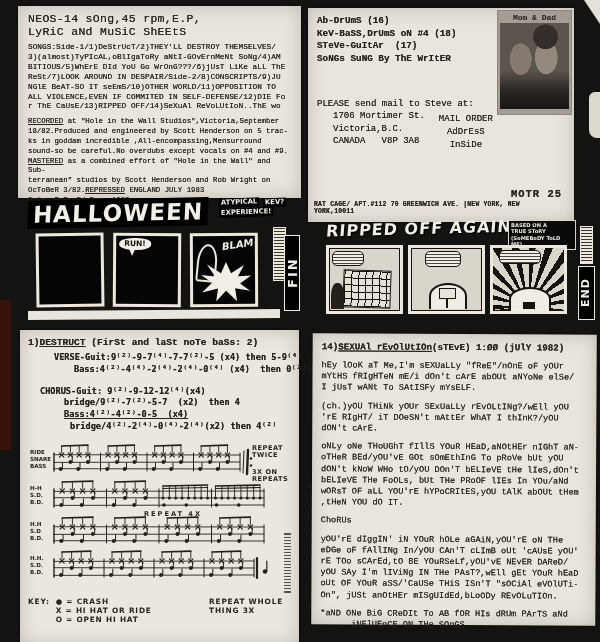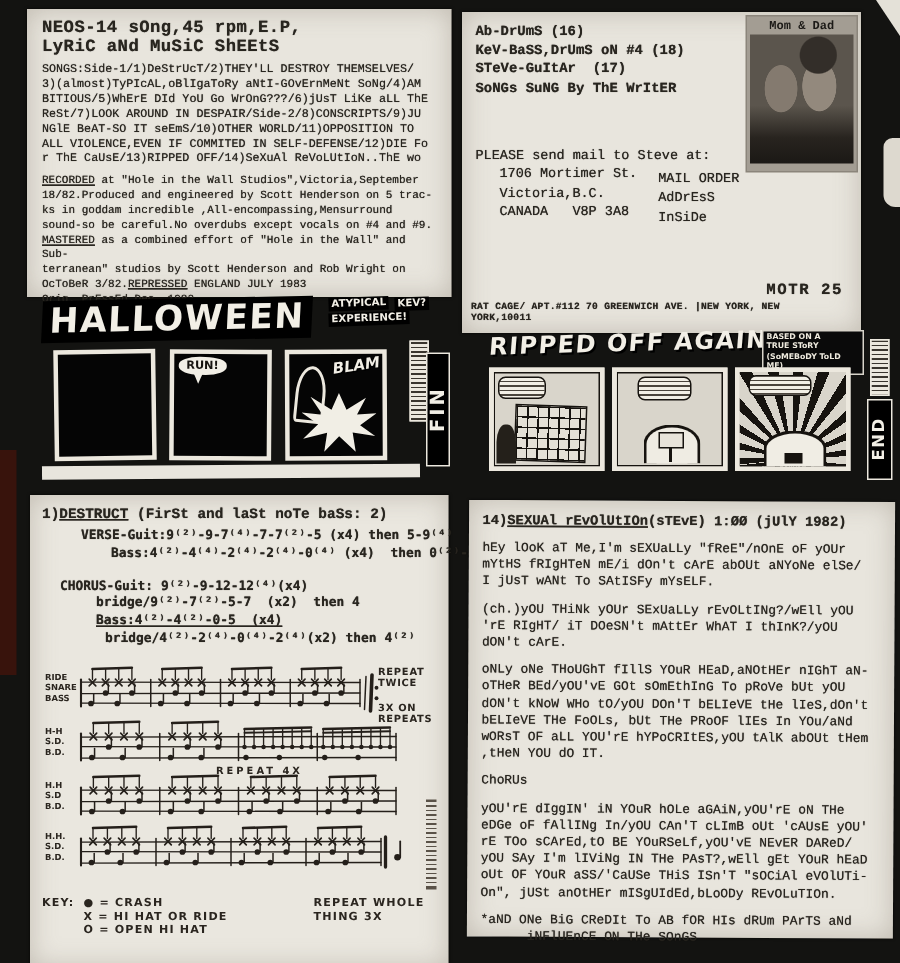--- a/index.html
+++ b/index.html
@@ -11,42 +11,42 @@
   .pre{white-space:pre-wrap;}
   .paper{
     position:absolute;background:#e8e5dd;color:#25221e;
     box-shadow:inset 0 0 18px rgba(120,110,95,.35), 0 0 2px rgba(0,0,0,.8);
   }
   .type{color:#28251f;text-shadow:0 0 .5px rgba(40,36,30,.85);}
   .u{text-decoration:underline;}
 
   
   #tl-panel{left:18px;top:6px;width:283px;height:192px;padding:6px 10px;box-sizing:border-box;}
-  .tl-title{font-size:11.5px;line-height:13px;font-weight:bold;letter-spacing:.3px;}
+  .tl-title{font-size:11.5px;line-height:13px;font-weight:normal;letter-spacing:.3px;}
   .songs{margin-top:5px;font-size:7.8px;line-height:9.9px;}
   .recorded{margin-top:5px;font-size:7.35px;line-height:9.8px;}
 
   
   #tr-panel{left:308px;top:8px;width:266px;height:214px;padding:7px 9px;box-sizing:border-box;}
   .roster{font-size:9.3px;line-height:12.5px;font-weight:bold;}
   .photo{position:absolute;right:3px;top:3px;width:73px;height:103px;background:#a39d93;
          box-shadow:0 0 0 1px #8b857b;padding:2px;box-sizing:border-box;}
   .photo-caption{font-size:8px;font-weight:bold;text-align:center;color:#1c1a17;
                  font-family:"Liberation Mono",monospace;line-height:10px;}
   .photo-img{width:100%;height:86px;
     background:
       radial-gradient(circle at 66% 16%, #332e29 0 14%, rgba(0,0,0,0) 15%),
       radial-gradient(ellipse 26% 30% at 30% 42%, #847a6f 0 60%, rgba(0,0,0,0) 62%),
       radial-gradient(ellipse 27% 32% at 67% 40%, #93897d 0 60%, rgba(0,0,0,0) 62%),
       linear-gradient(#5b554d 0 55%, #28241f 80%, #1b1815);
   }
   .please{margin-top:33px;font-size:9px;line-height:12px;}
   .addr-row{display:flex;}
   .address{margin-left:16px;font-size:9px;line-height:12.5px;}
-  .mail-side{margin-left:14px;margin-top:3px;font-size:9px;line-height:13px;}
+  .mail-side{margin-left:14px;margin-top:3px;font-size:9px;line-height:13px;text-align:center;}
   .order-block{margin-top:8px;font-size:9px;line-height:12.5px;}
   .catalog{position:absolute;right:12px;bottom:22px;font-size:10.5px;font-weight:bold;letter-spacing:1px;}
   .ratcage{position:absolute;left:6px;bottom:7px;width:250px;font-size:6.4px;letter-spacing:.2px;font-weight:bold;}
   #corner-fold{position:absolute;left:584px;top:0;width:0;height:0;
     border-left:16px solid transparent;border-top:24px solid #e4e1d8;}
   #page-curl{position:absolute;left:589px;top:92px;width:11px;height:46px;background:#ddd9cf;border-radius:6px 0 0 8px;}
   #red-sliver{position:absolute;left:0;top:300px;width:11px;height:150px;background:#40140c;opacity:.85;}
 
   
   .hand{font-family:"DejaVu Sans",sans-serif;}

